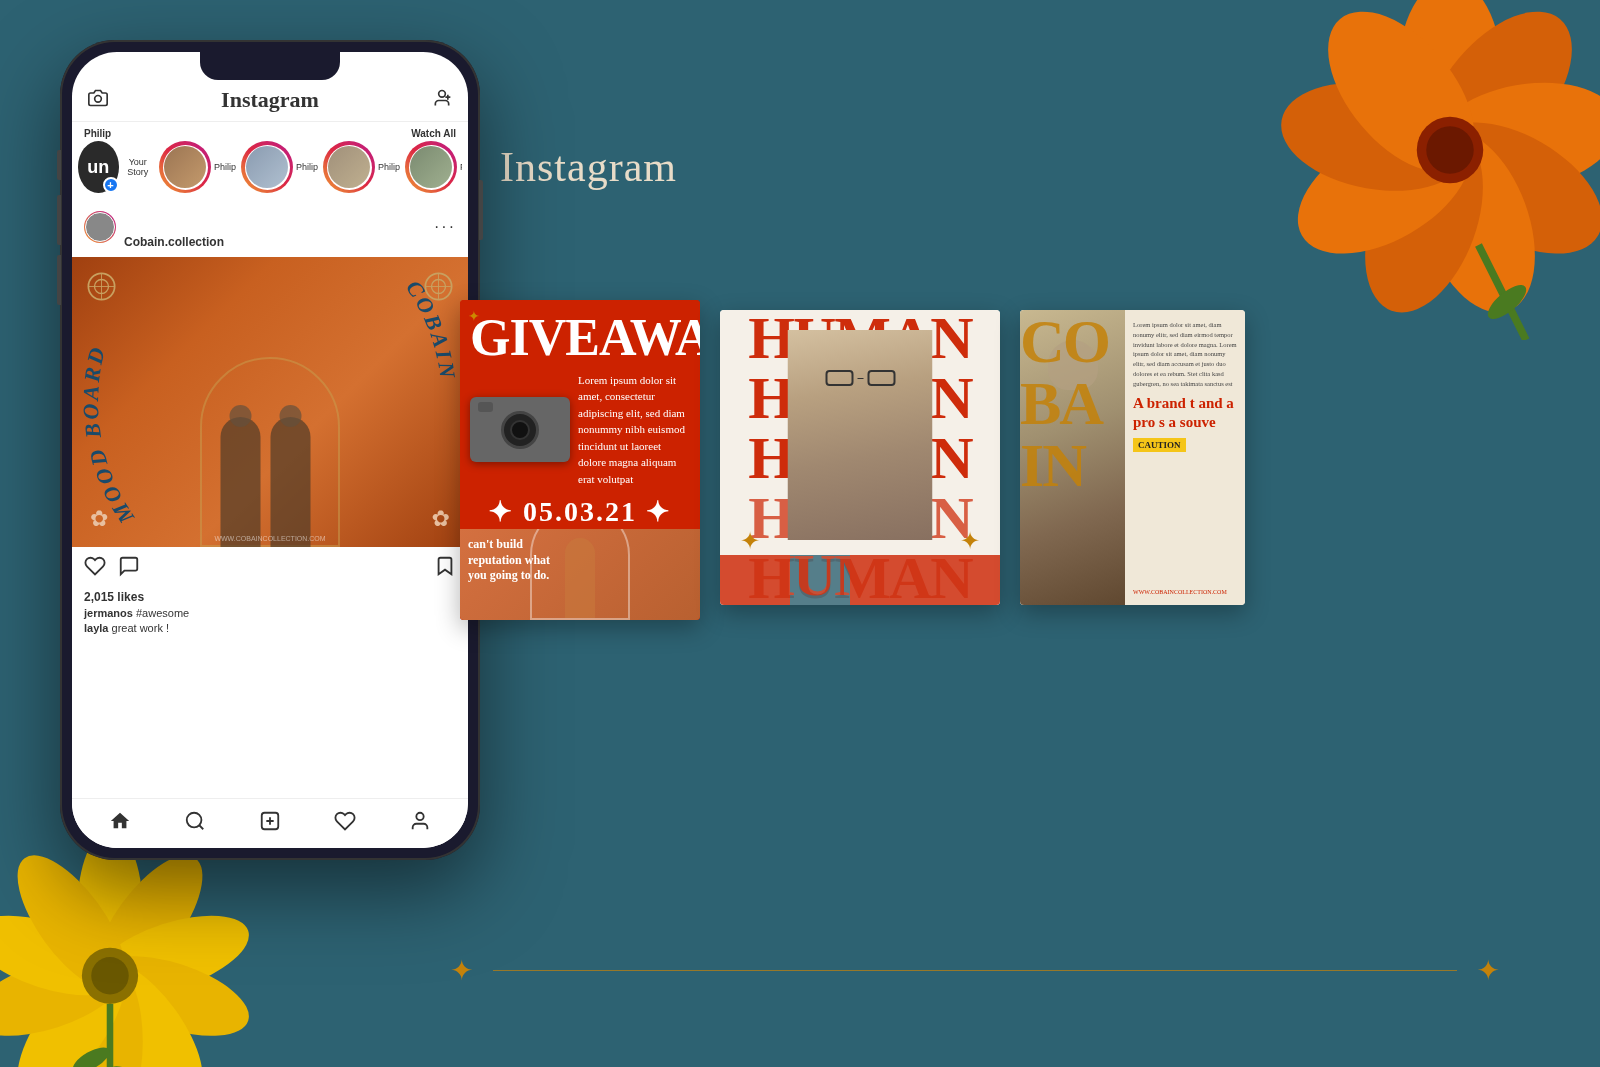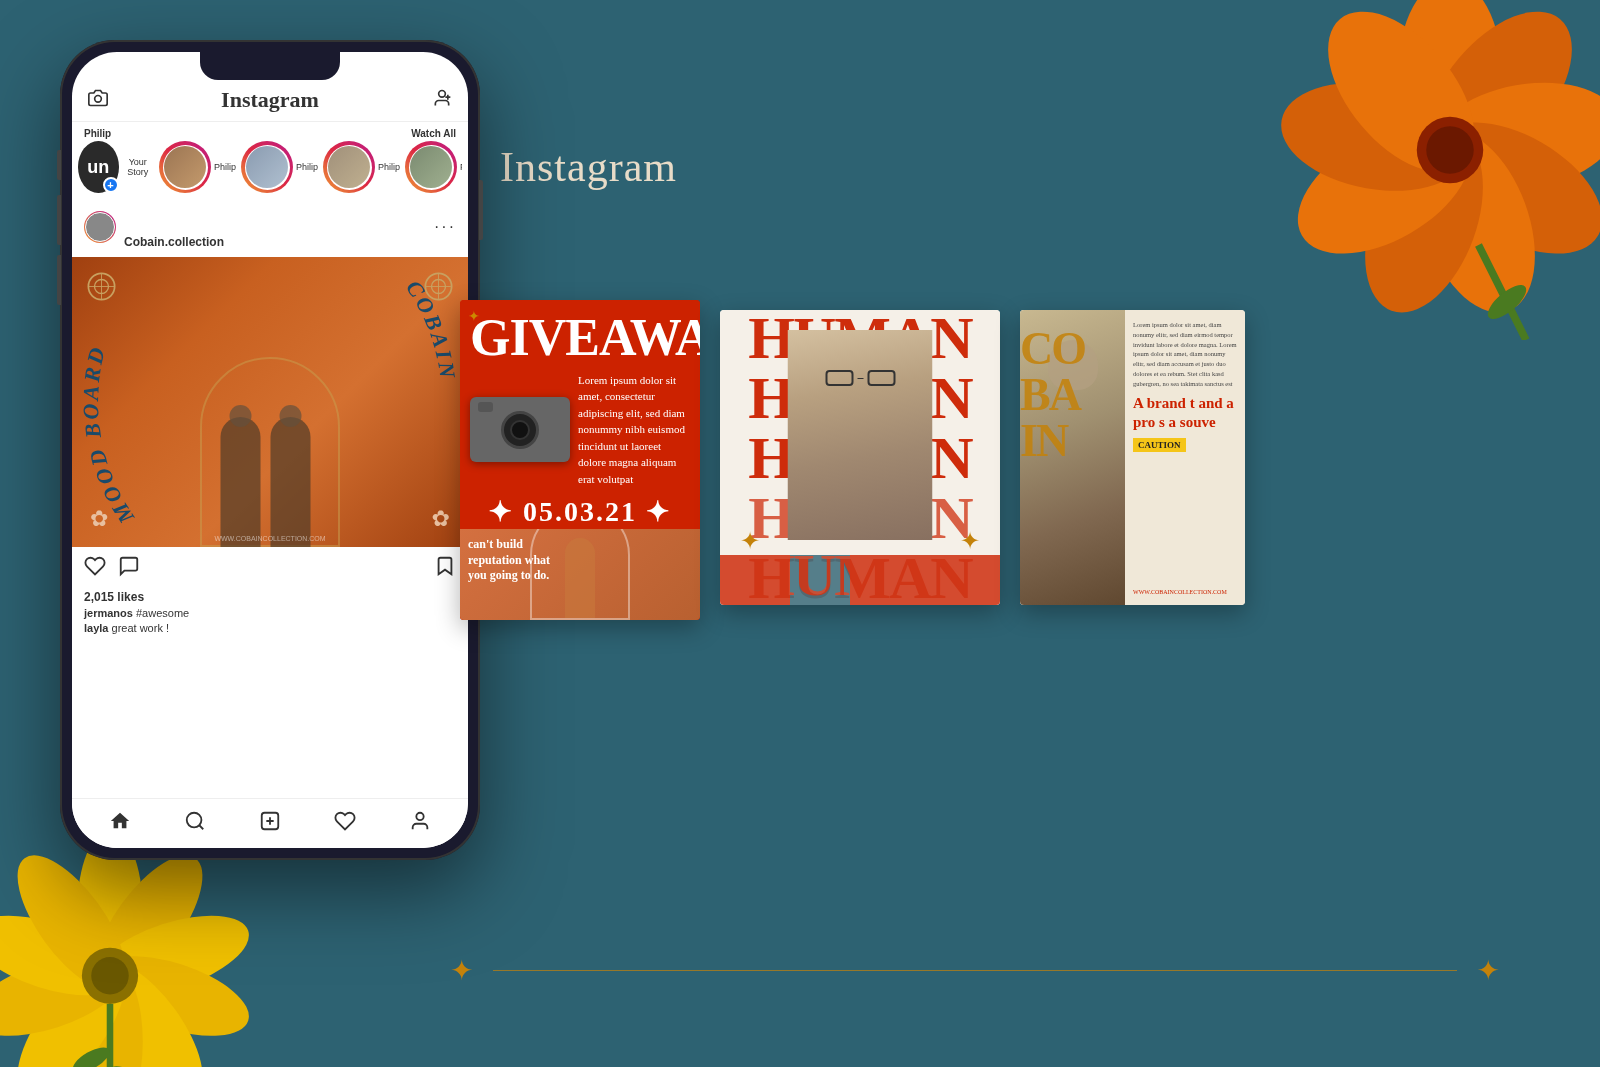--- a/index.html
+++ b/index.html
@@ -816,21 +816,21 @@
     <div style="position:relative;width:100%;height:100%;background:#f0e8d8;overflow:hidden;display:flex;">
 
       <div style="width:105px;height:100%;position:relative;overflow:hidden;">
         <div style="width:100%;height:100%;background:linear-gradient(160deg,#c8b890 0%,#a09070 40%,#806850 70%,#604830 100%);">
 
           <div style="position:absolute;top:30px;left:50%;transform:translateX(-50%);width:50px;height:60px;">
             <div style="width:50px;height:50px;border-radius:50% 50% 40% 40%;background:rgba(180,160,130,0.7);"></div>
           </div>
         </div>
 
-        <div style="position:absolute;top:16px;left:0;font-size:46px;font-weight:900;color:#c4820a;text-transform:uppercase;line-height:1.0;opacity:0.85;letter-spacing:-2px;">CO<br>BA<br>IN</div>
+        <div style="position:absolute;top:0;left:0;font-size:62px;font-weight:900;color:#c4820a;text-transform:uppercase;line-height:1.0;opacity:0.85;letter-spacing:-2px;">CO<br>BA<br>IN</div>
       </div>
 
       <div style="flex:1;padding:10px 8px;display:flex;flex-direction:column;gap:6px;overflow:hidden;">
 
         <div style="font-size:6.5px;color:#444;line-height:1.5;">
           <span>Lorem ipsum dolor sit amet, diam nonumy elitr, sed diam eirmod tempor invidunt labore et dolore magna. Lorem ipsum dolor sit amet, diam nonumy elitr, sed diam accusam et justo duo dolores et ea rebum. Stet clita kasd gubergren, no sea takimata sanctus est</span>
         </div>
 
         <div style="font-size:15px;font-weight:900;color:#cc2200;line-height:1.25;">
           <span>A brand t and a pro s a souve</span>

